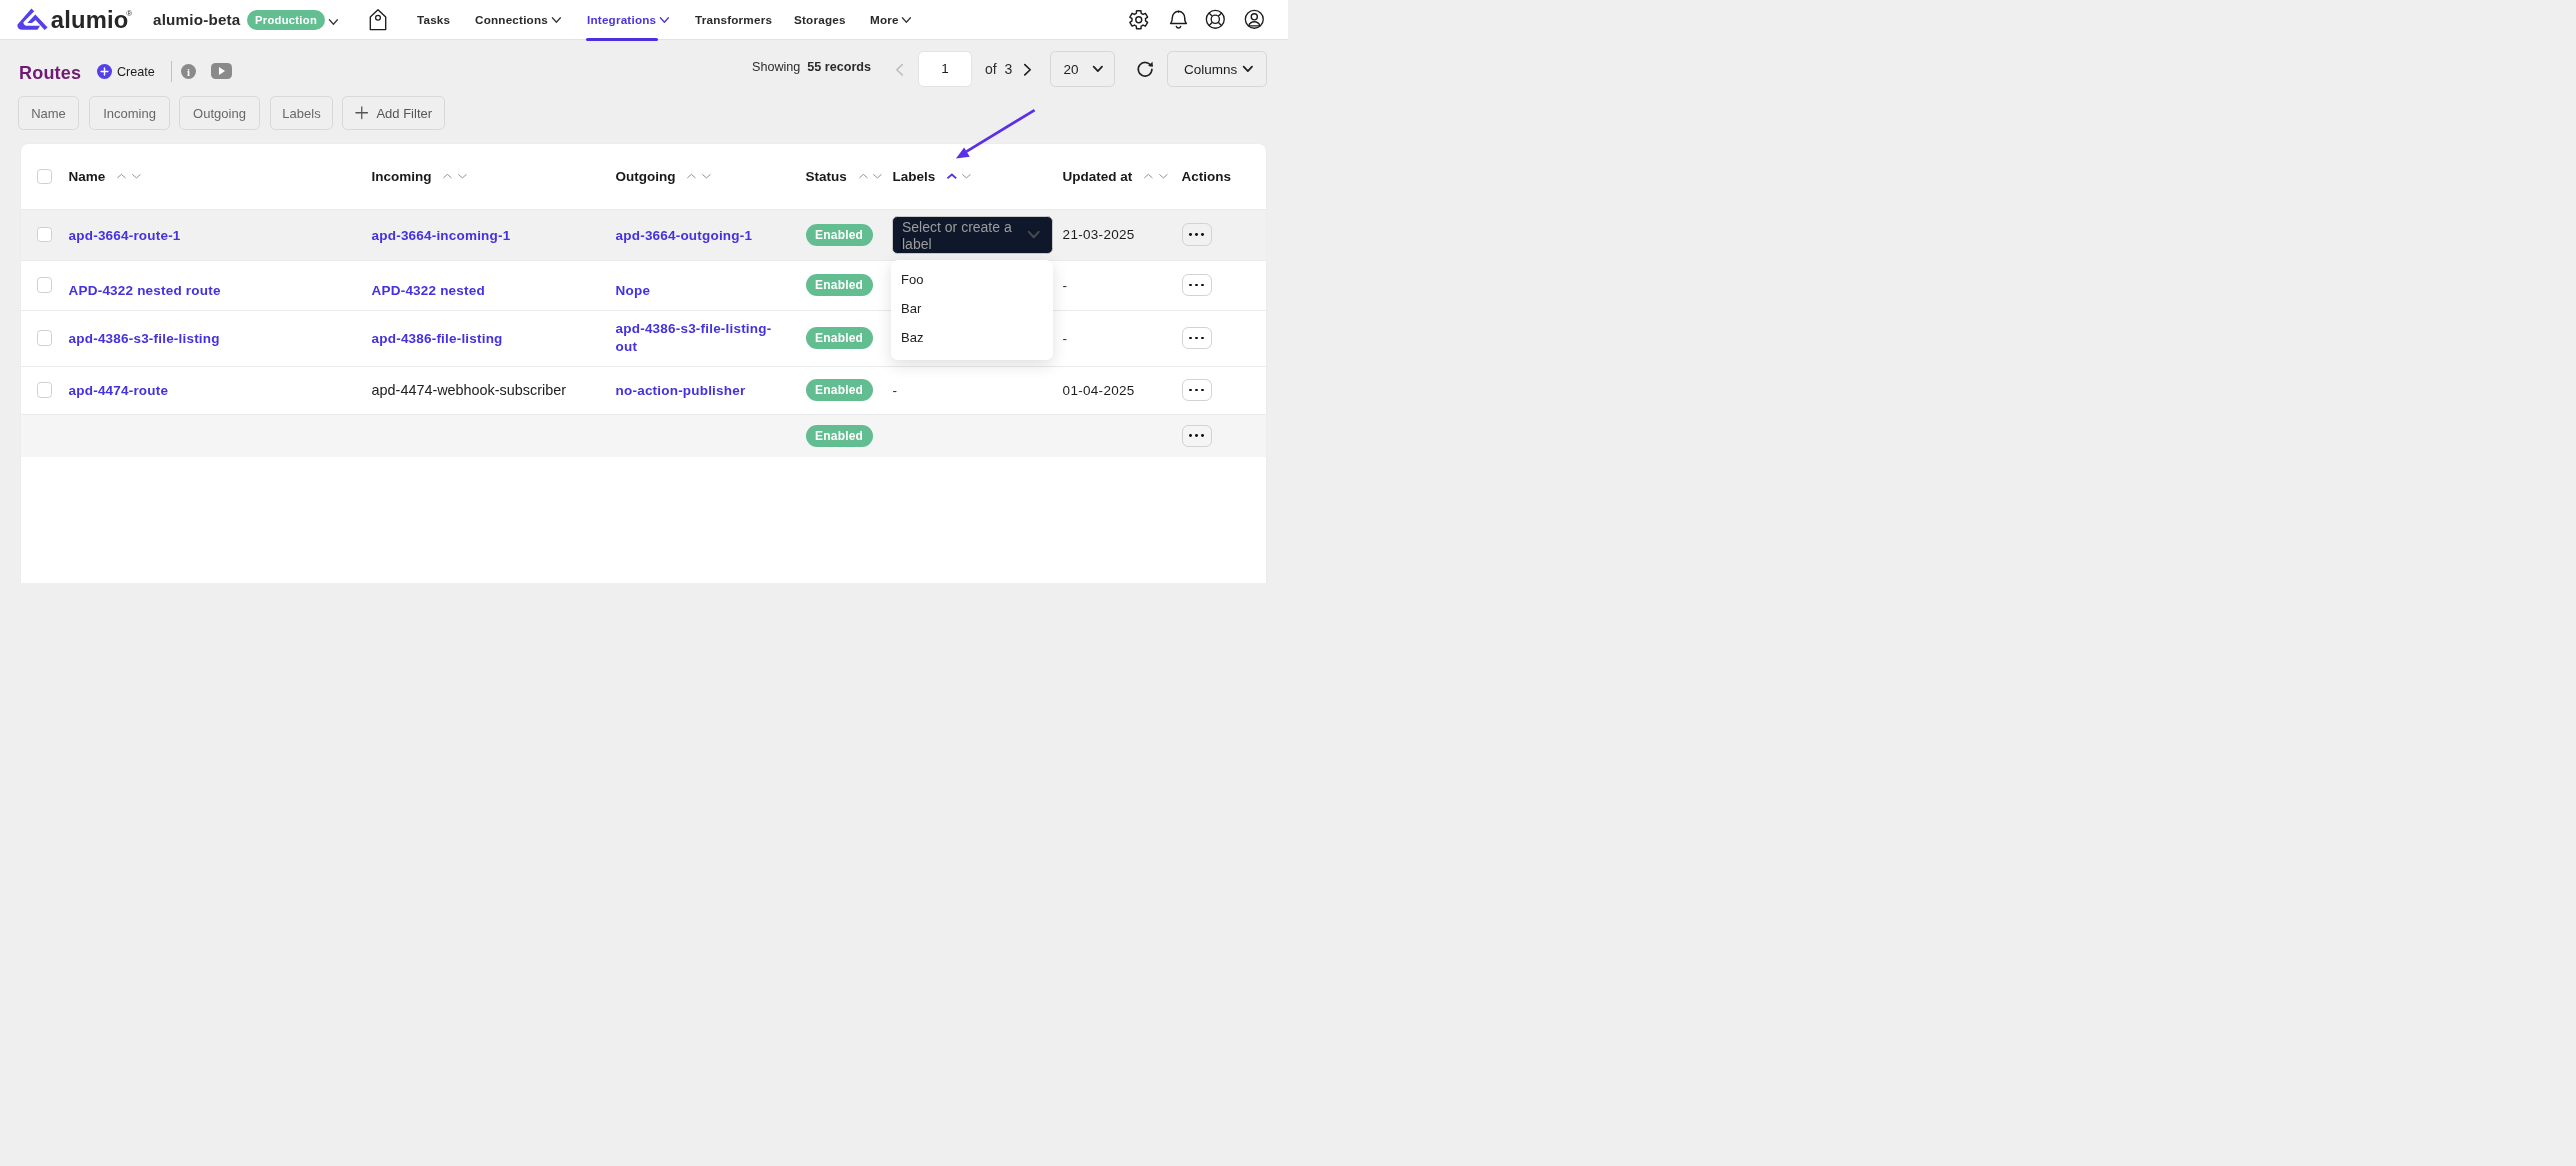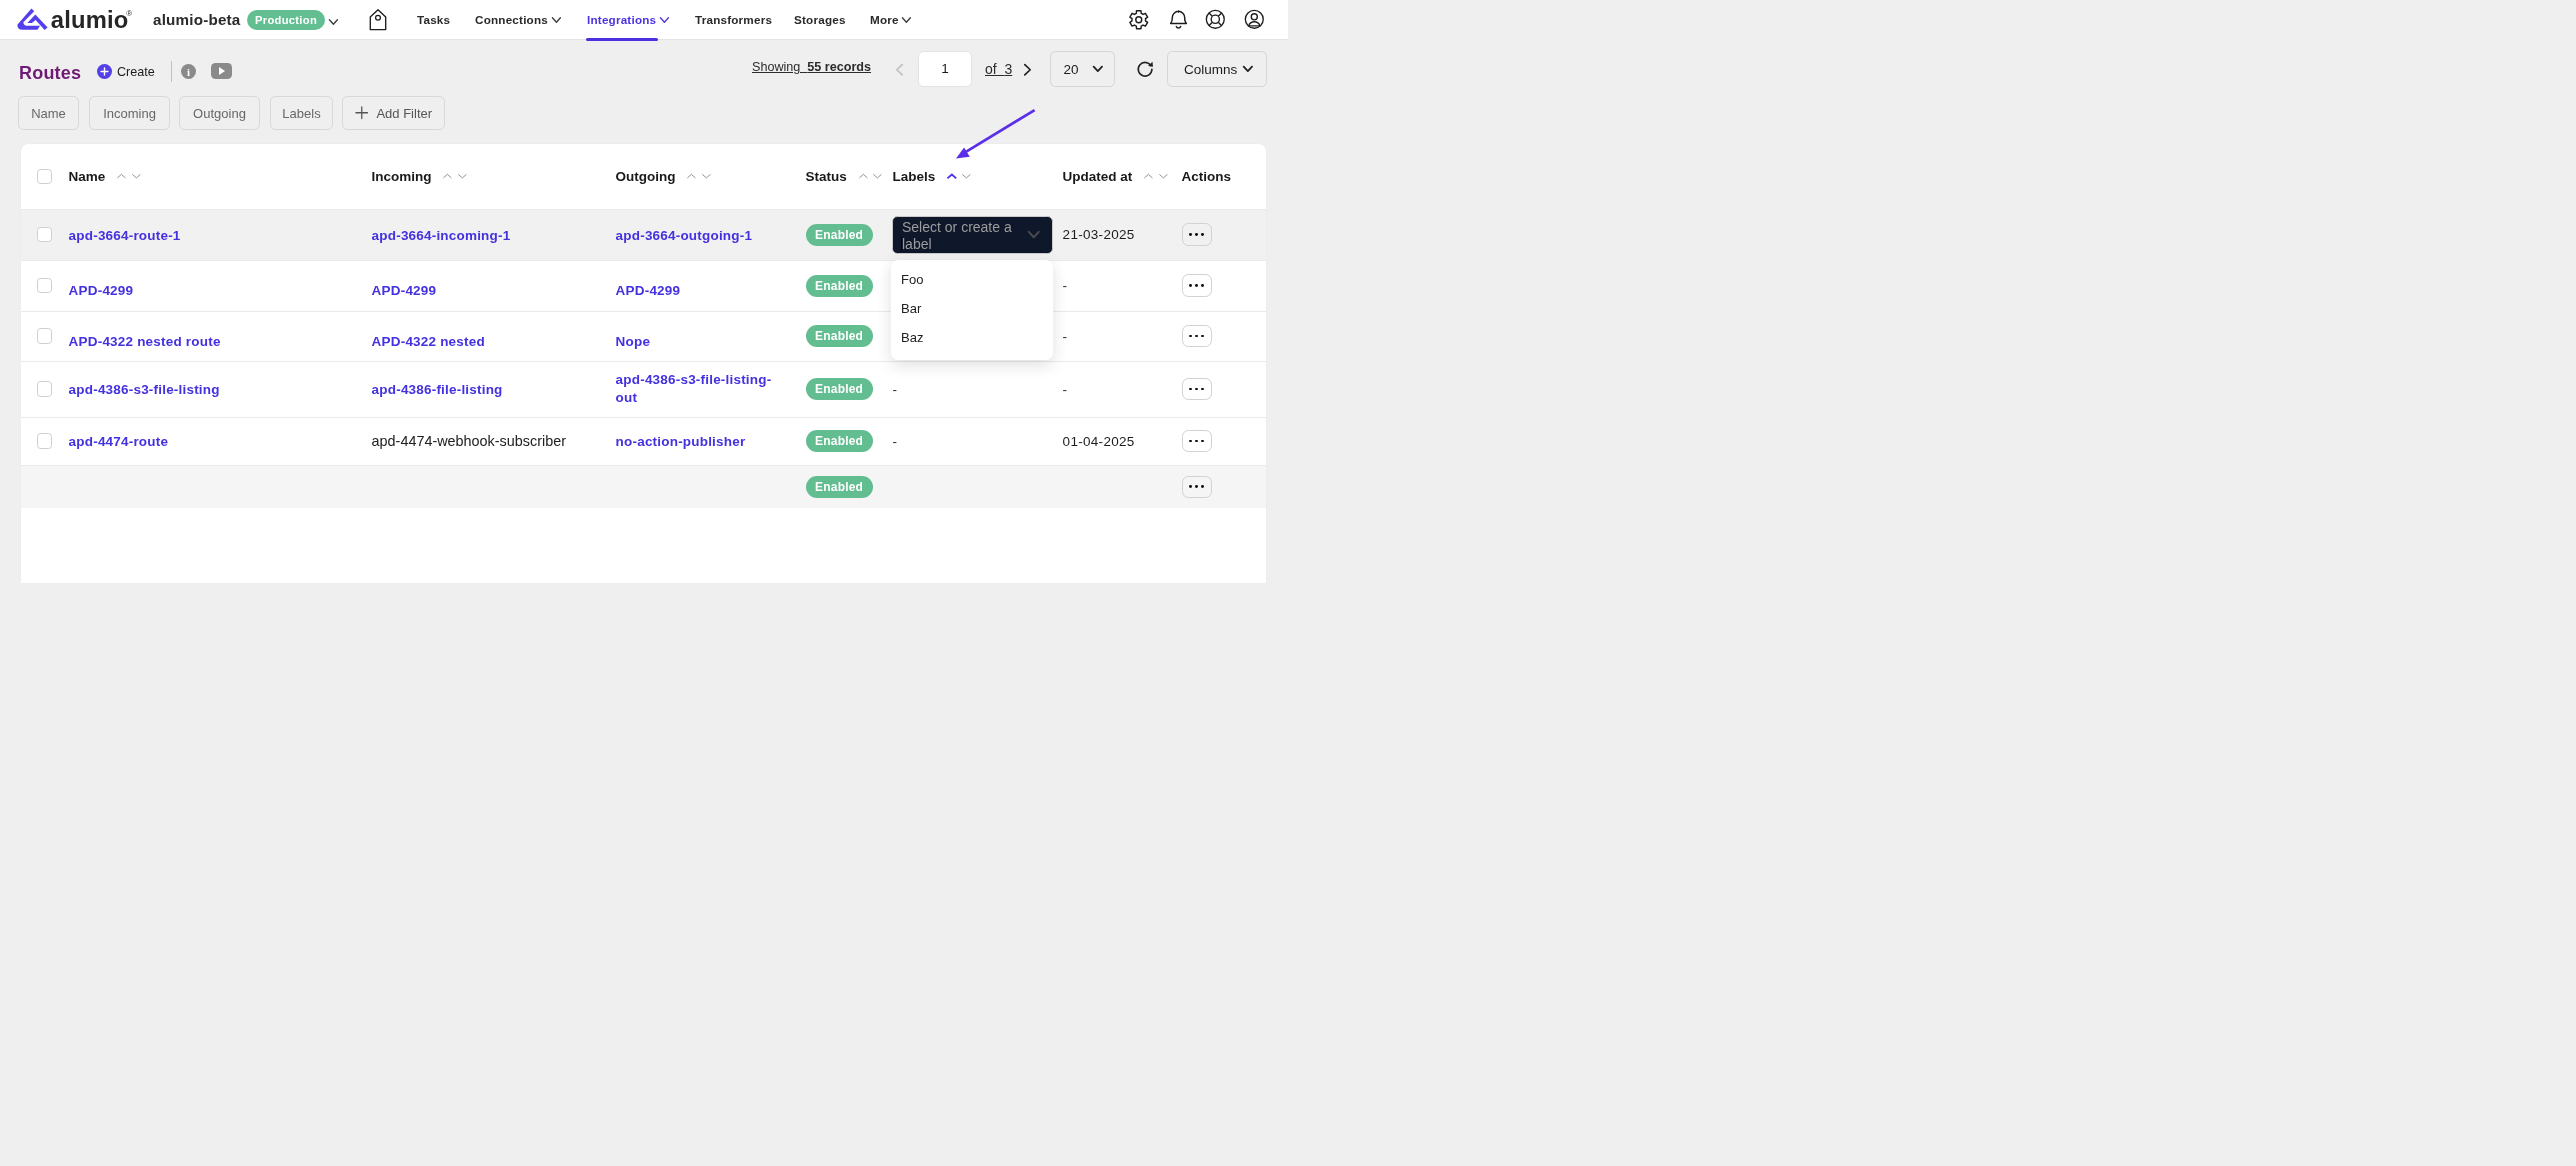--- a/index.html
+++ b/index.html
@@ -20,21 +20,21 @@
   #routes-h { position:absolute; left:19px; top:63px; font-size:18px; font-weight:700; color:#701a75; letter-spacing:0.2px; }
   .create-circ { position:absolute; left:97px; top:64px; width:15.2px; height:15.2px; border-radius:50%; background:#5340e8; }
   .create-circ svg { position:absolute; left:3.1px; top:3.1px; }
   #create-txt { position:absolute; left:117px; top:65px; font-size:12.6px; font-weight:500; color:#1d1d1d; }
   #tool-div { position:absolute; left:171px; top:61px; width:0.9px; height:20.6px; background:#c2c2c2; }
   .info-circ { position:absolute; left:181px; top:64px; width:15.2px; height:15.2px; border-radius:50%; background:#8a8a8a; color:#fff; font-family:"Liberation Serif",serif; font-weight:700; font-size:10.8px; display:flex; align-items:center; justify-content:center; }
   .yt { position:absolute; left:211px; top:63px; width:20.6px; height:16px; background:#8a8a8a; border-radius:4.5px; }
   .yt:before { content:""; position:absolute; left:7.6px; top:4px; border-left:6.7px solid #fff; border-top:4px solid transparent; border-bottom:4px solid transparent; }
 
   
-  .pgtxt { position:absolute; font-size:14px; color:#2c2c2c;text-decoration:underline; }
+  .pgtxt { position:absolute; font-size:14px; color:#2c2c2c; }
   #pg-input { position:absolute; left:918px; top:51px; width:54px; height:36px; background:#fff; border:0.9px solid #e2e2e2; border-radius:5.4px; text-align:center; line-height:34px; font-size:13.5px; color:#1c1c1c; }
   .selbox { position:absolute; top:51px; height:36px; border:0.9px solid #d6d6d6; border-radius:5.4px; display:flex; align-items:center; justify-content:space-between; font-size:13.5px; color:#1c1c1c; }
 
   
   .chip { position:absolute; top:96px; height:34px; border:0.9px solid #d8d8d8; border-radius:5.4px; display:flex; align-items:center; justify-content:center; font-size:13px; color:#686868; }
 
   
   #card { position:absolute; left:20.6px; top:144px; width:1245px; height:466px; background:#fff; border-radius:7.2px; box-shadow:0 0.9px 1.8px rgba(0,0,0,.05); overflow:hidden; }
   table { border-collapse:collapse; table-layout:fixed; width:100%; }
   td,th { padding:0; vertical-align:middle; text-align:left; font-weight:normal; }
@@ -258,38 +258,20 @@
       <td></td>
       <td class="datetxt">21-03-2025</td>
       <td>
             <div class="dots-btn">
               <i></i>
               <i></i>
               <i></i>
             </div>
           </td>
     </tr>
-    <tr class="datarow sh2" style="height:51px">
-      <td>
-            <div class="cbx"></div>
-          </td>
-      <td><a class="lnk">APD-4299</a></td>
-      <td><a class="lnk">APD-4299</a></td>
-      <td><a class="lnk">APD-4299</a></td>
-      <td><span class="pill-en">Enabled</span></td>
-      <td></td>
-      <td class="dash">-</td>
-      <td>
-            <div class="dots-btn">
-              <i></i>
-              <i></i>
-              <i></i>
-            </div>
-          </td>
-    </tr>
     <tr class="datarow sh2" style="height:50px">
       <td>
             <div class="cbx"></div>
           </td>
       <td><a class="lnk">APD-4322 nested route</a></td>
       <td><a class="lnk">APD-4322 nested</a></td>
       <td><a class="lnk">Nope</a></td>
       <td><span class="pill-en">Enabled</span></td>
       <td class="dash">-</td>
       <td class="dash">-</td>

